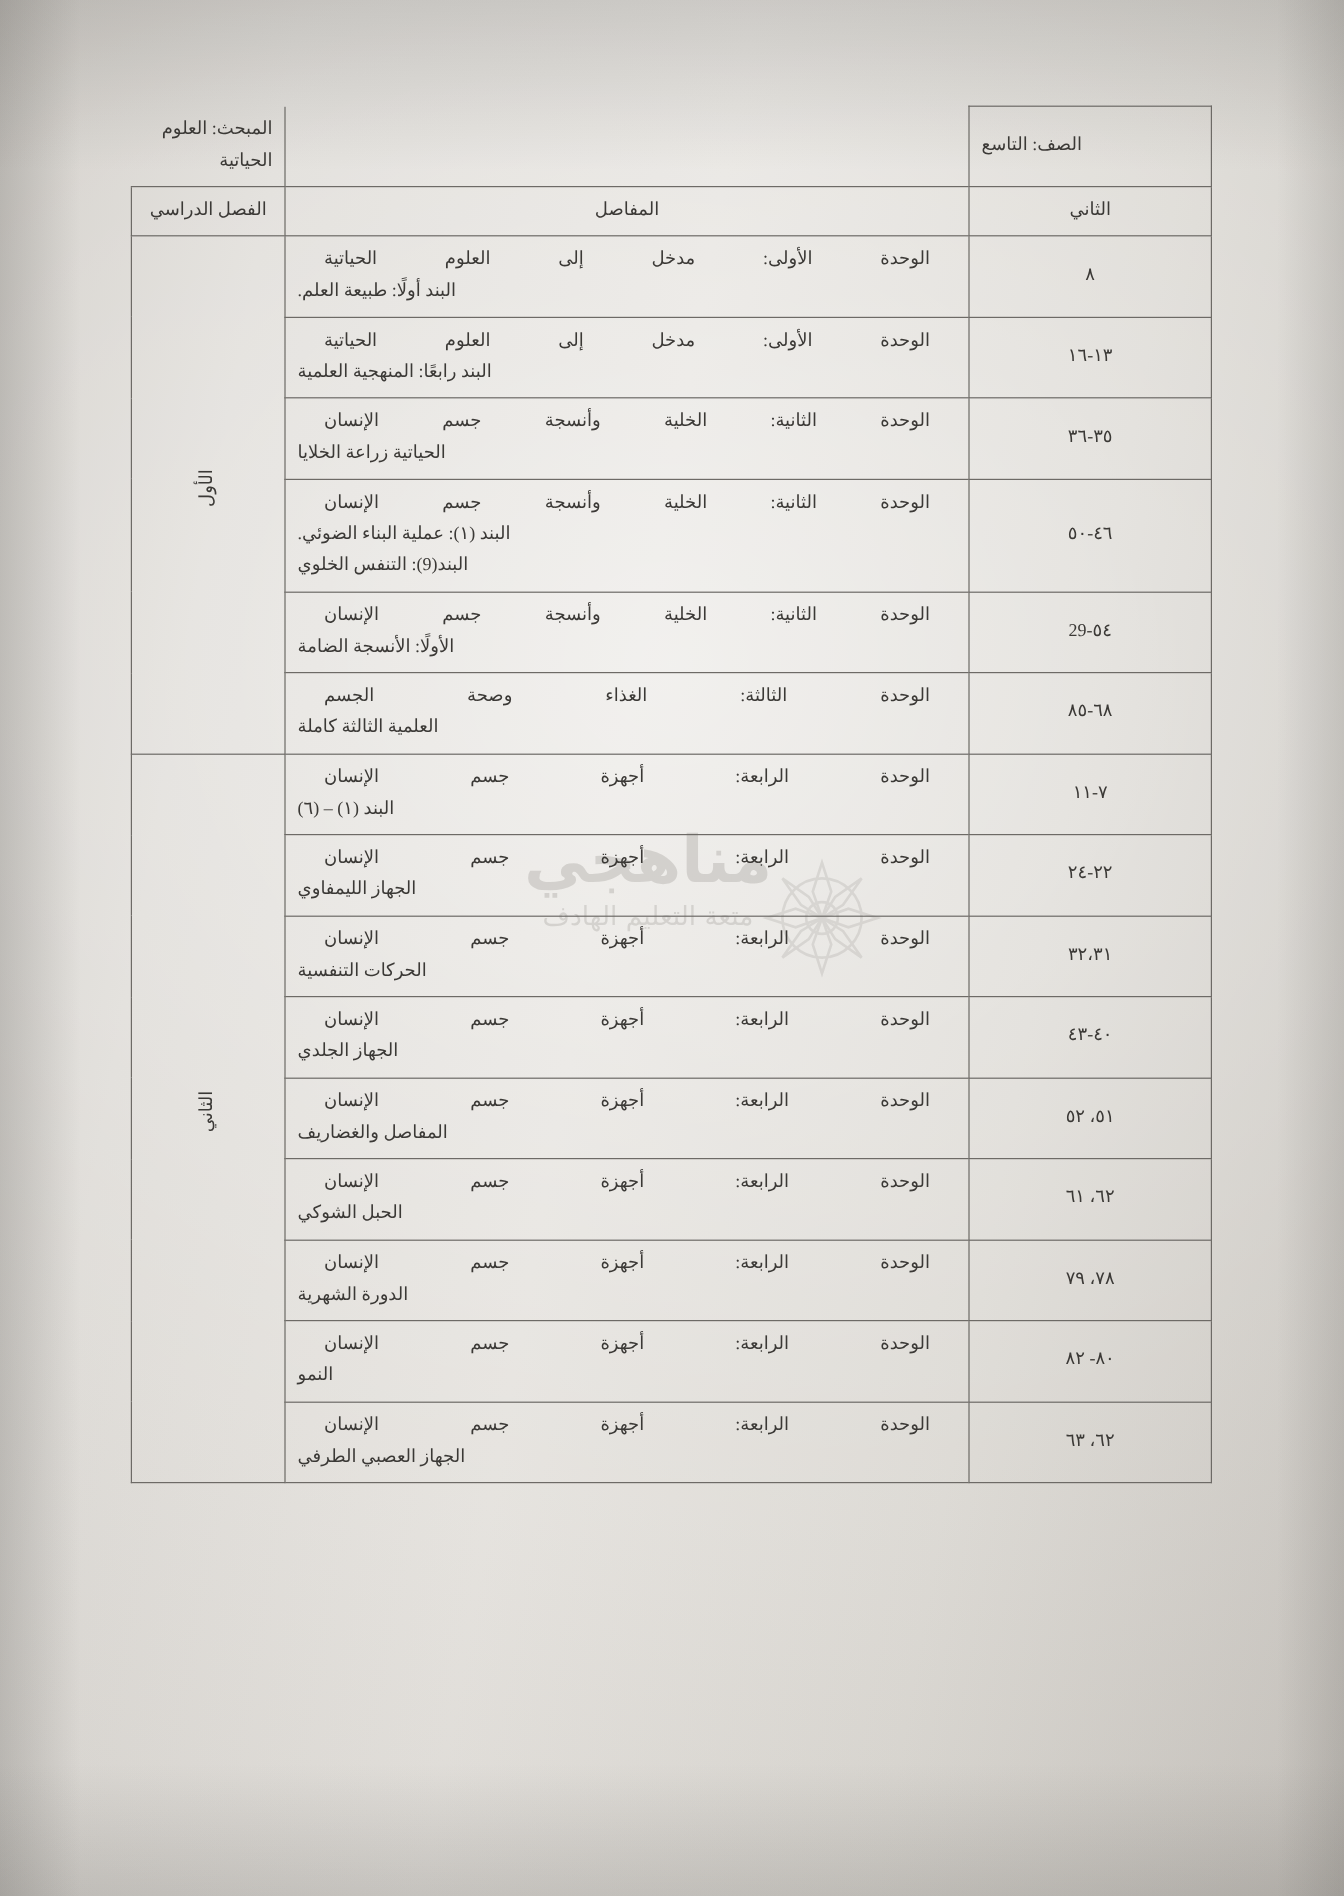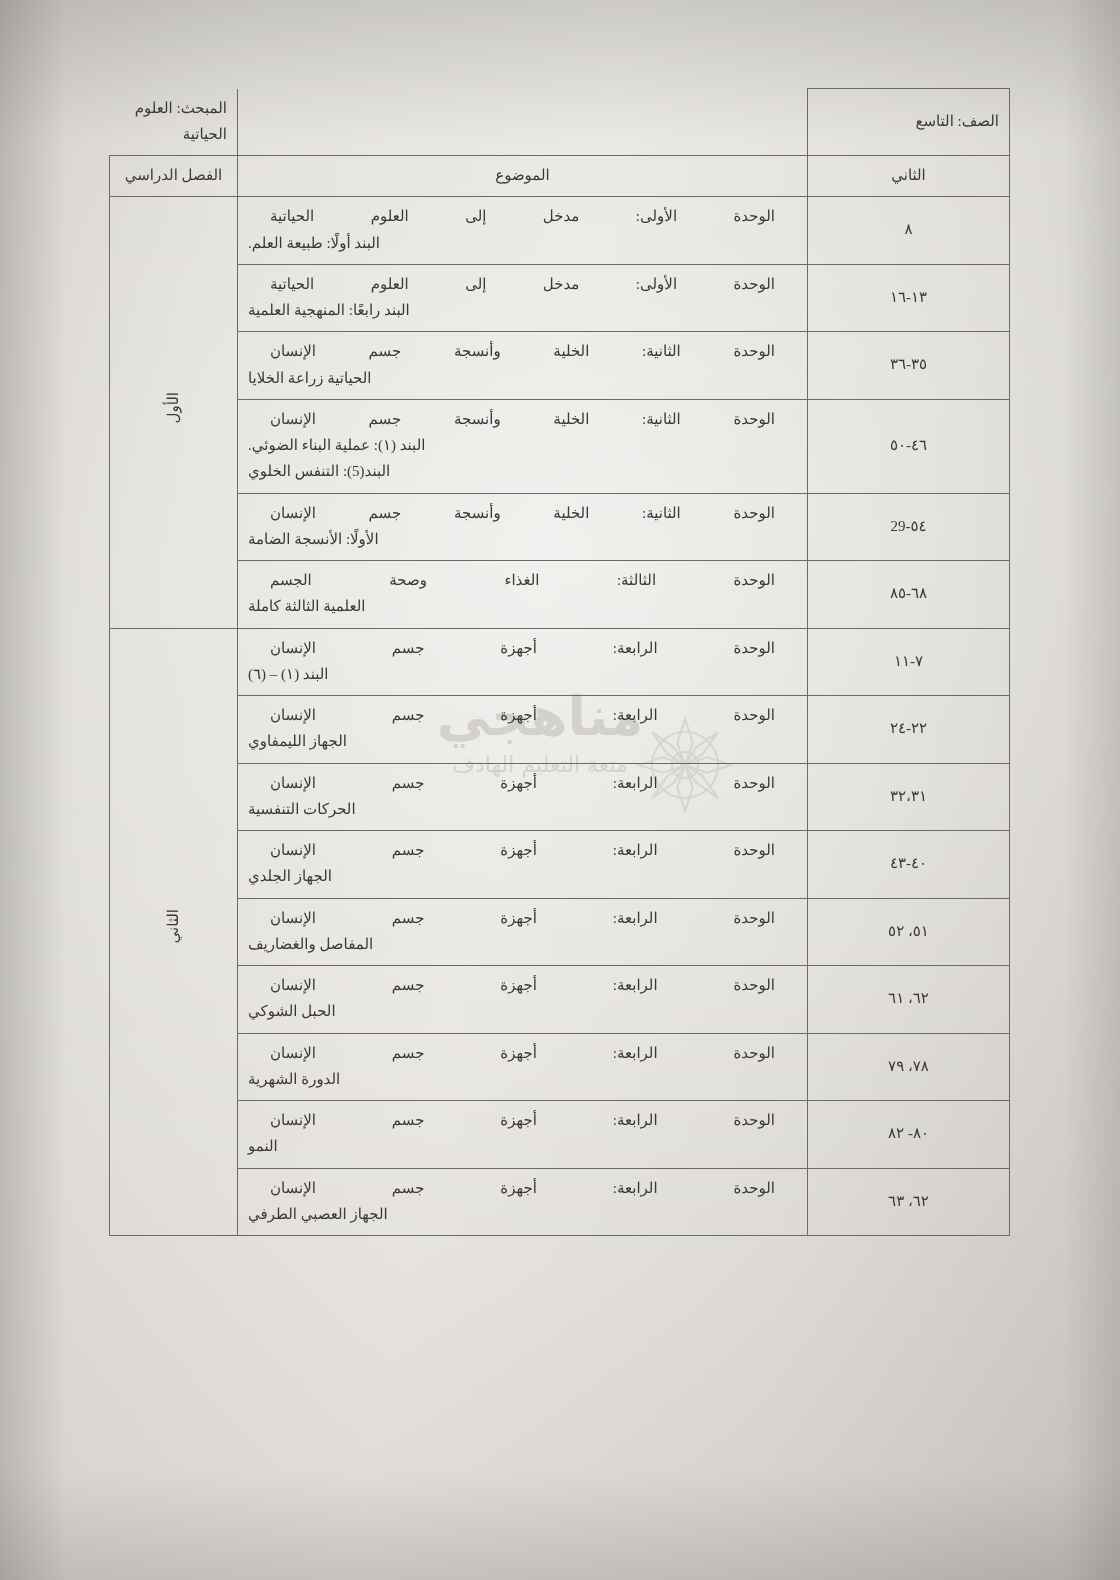--- a/index.html
+++ b/index.html
@@ -102,21 +102,21 @@
     padding-bottom: 7px;
   }
   .no-top-border { border-top: none !important; }
   .no-side-left  { border-left: none !important; }
 
   .subject-cell {
     text-align: right;
     padding-right: 10px;
   }
   .grade-cell {
-    text-align: right;
+    text-align: left;
     margin-top: 12px;
   }
   .blank-cell { border: none !important; }
 
   .hdr-row td {
     text-align: center;
     font-size: 15.5px;
   }
 
   .topic-cell {
@@ -187,21 +187,21 @@
       <tbody>
 
         <tr class="hdr-meta">
           <td class="grade-cell">الصف: التاسع</td>
           <td class="blank-cell"></td>
           <td class="subject-cell no-top-border no-side-left">المبحث: العلوم الحياتية</td>
         </tr>
 
         <tr class="hdr-row">
           <td>الثاني</td>
-          <td>الموضوع</td>
+          <td>المفاصل</td>
           <td>الفصل الدراسي</td>
         </tr>
 
         <tr>
           <td class="pages-cell">٨</td>
           <td class="topic-cell">
             <span class="topic-line-1">الوحدة الأولى: مدخل إلى العلوم الحياتية</span>
             <span class="topic-line-2">البند أولًا: طبيعة العلم.</span>
           </td>
           <td class="chapter-cell" rowspan="6">
@@ -223,21 +223,21 @@
             <span class="topic-line-1">الوحدة الثانية: الخلية وأنسجة جسم الإنسان</span>
             <span class="topic-line-2">الحياتية زراعة الخلايا</span>
           </td>
         </tr>
 
         <tr>
           <td class="pages-cell">٤٦-٥٠</td>
           <td class="topic-cell">
             <span class="topic-line-1">الوحدة الثانية: الخلية وأنسجة جسم الإنسان</span>
             <span class="topic-line-2">البند (١): عملية البناء الضوئي.</span>
-            <span class="topic-line-2">البند(5): التنفس الخلوي</span>
+            <span class="topic-line-2">البند(9): التنفس الخلوي</span>
           </td>
         </tr>
 
         <tr>
           <td class="pages-cell">٥٤-29</td>
           <td class="topic-cell">
             <span class="topic-line-1">الوحدة الثانية: الخلية وأنسجة جسم الإنسان</span>
             <span class="topic-line-2">الأولًا: الأنسجة الضامة</span>
           </td>
         </tr>

